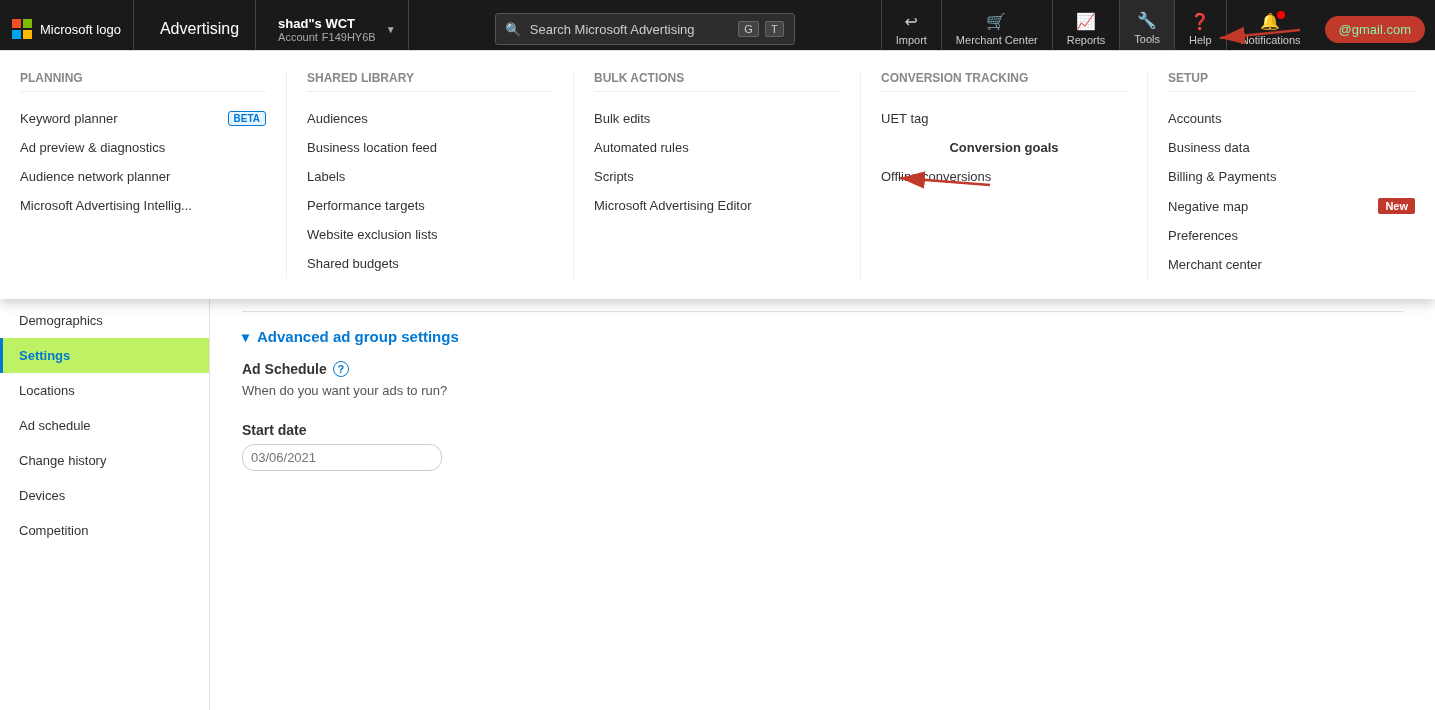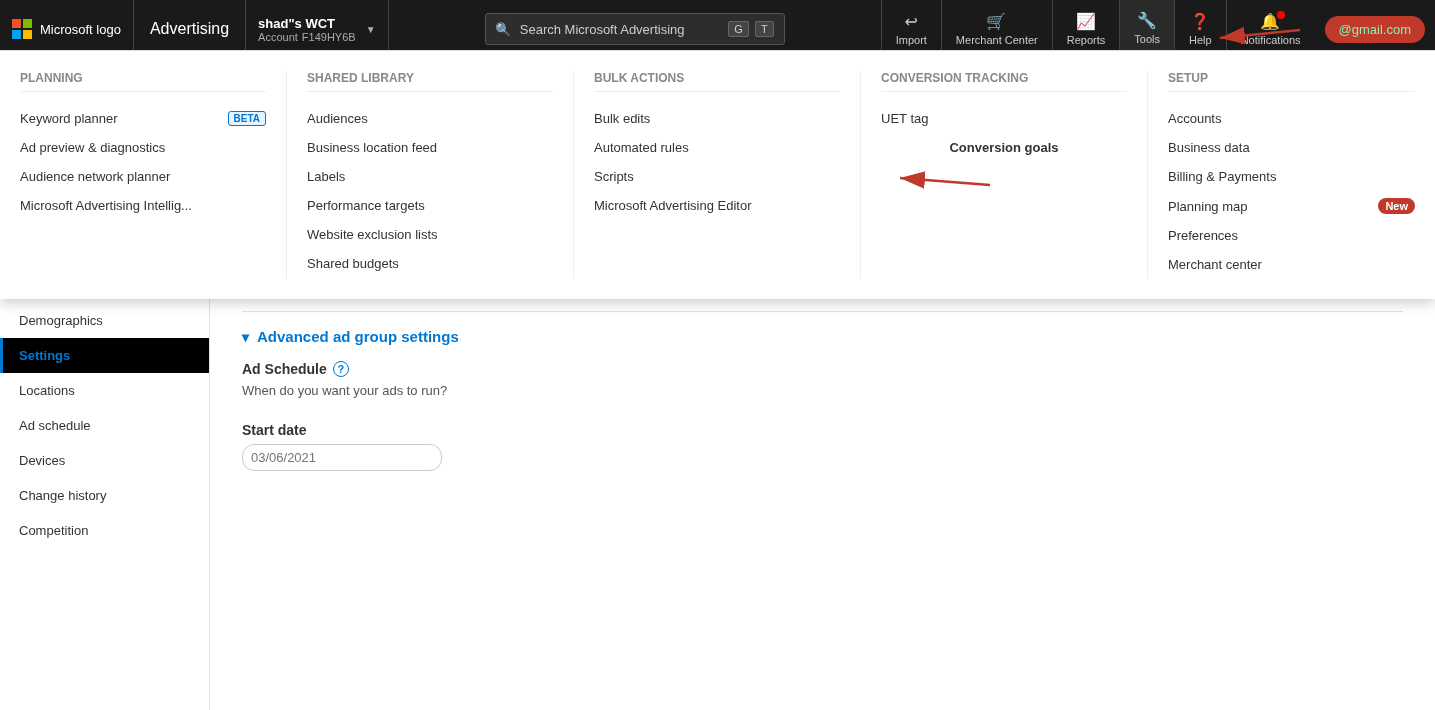--- a/index.html
+++ b/index.html
@@ -7,20 +7,21 @@
 
     
     .top-nav {
       display: flex;
       align-items: center;
       height: 58px;
       background: #1a1a1a;
       color: #fff;
       position: relative;
       z-index: 200;
+      gap: 10px;
     }
     .top-nav-logo {
       display: flex;
       align-items: center;
       padding: 0 12px;
       border-right: 1px solid #444;
       height: 100%;
       gap: 8px;
     }
     .ms-logo {
@@ -129,21 +130,21 @@
       border-right: 1px solid #e0e0e0;
       overflow-y: auto;
     }
     .sidebar-item {
       display: flex; align-items: center;
       padding: 10px 16px;
       cursor: pointer; font-size: 13px; color: #333;
       border-left: 3px solid transparent;
     }
     .sidebar-item.active {
-      background: #000000;
+      background: #bef264;
       border-left-color: #0078d4;
       color: #0078d4;
       font-weight: 600;
     }
 
     
     .content-area {
       flex: 1; overflow-y: auto;
       background: #fff; padding: 24px 32px;
     }
@@ -215,21 +216,21 @@
       cursor: pointer; position: relative;
     }
     .mega-item.highlighted { color: #333; font-weight: normal; justify-content: center; }
     .beta-badge {
       background: #e8f4fd; color: #0078d4;
       border: 1px solid #0078d4; border-radius: 3px;
       padding: 1px 5px; font-size: 10px; font-weight: 600;
     }
     .new-badge {
       background: #c0392b; color: #fff;
-      border-radius: 8px; padding: 2px 7px;
+      border-radius: 2px; padding: 2px 7px;
       font-size: 11px; font-weight: 600;
     }
     svg.arrow-svg {
       position: absolute;
       pointer-events: none;
       z-index: 700;
       overflow: visible;
     }
   </style>
 </head>
@@ -341,24 +342,24 @@
     <div class="sidebar-item active">
       <span>Settings</span>
     </div>
     <div class="sidebar-item">
       <span>Locations</span>
     </div>
     <div class="sidebar-item">
       <span>Ad schedule</span>
     </div>
     <div class="sidebar-item">
+      <span>Change history</span>
+    </div>
+    <div class="sidebar-item">
       <span>Devices</span>
-    </div>
-    <div class="sidebar-item">
-      <span>Change history</span>
     </div>
     <div class="sidebar-item">
       <span>Competition</span>
     </div>
   </aside>
 
   <main class="content-area">
     <div class="field-group">
       <div class="field-label">
         <span>Ad group type</span>
@@ -456,35 +457,38 @@
     </div>
 
     <div class="mega-col">
       <div class="mega-col-title">Conversion tracking</div>
       <div class="mega-item">
         <span>UET tag</span>
       </div>
       <div class="mega-item highlighted" style="font-weight:600;">
         <span>Conversion goals</span>
       </div>
+      <div class="mega-item">
+        <span>Offline conversions</span>
+      </div>
     </div>
 
     <div class="mega-col">
       <div class="mega-col-title">Setup</div>
       <div class="mega-item">
         <span>Accounts</span>
       </div>
       <div class="mega-item">
         <span>Business data</span>
       </div>
       <div class="mega-item">
         <span>Billing &amp; Payments</span>
       </div>
       <div class="mega-item">
-        <span>Planning map</span>
+        <span>Negative map</span>
         <span class="new-badge">New</span>
       </div>
       <div class="mega-item">
         <span>Preferences</span>
       </div>
       <div class="mega-item">
         <span>Merchant center</span>
       </div>
     </div>
   </div>

